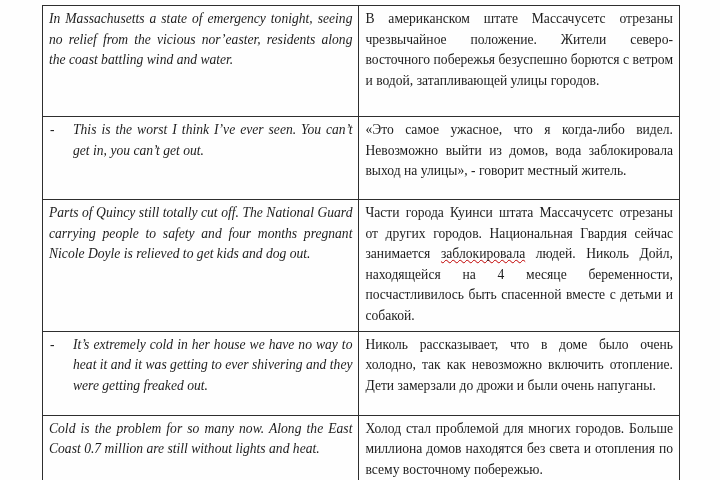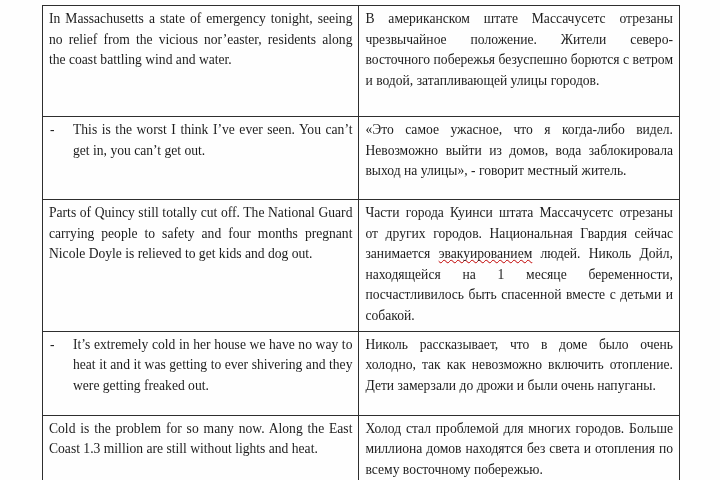--- a/index.html
+++ b/index.html
@@ -24,21 +24,21 @@
   }
   table.trans-table td {
     border: 1px solid #2e2e2e;
     vertical-align: top;
     font-size: 13.6px;
     line-height: 20.6px;
     color: #1c1c1c;
     text-align: justify;
     padding: 3px 6px 4px 6px;
   }
-  td.col-en { width: 311px; }
+  td.col-en { width: 311px; font-style: italic; }
   td.col-ru { width: 315px; }
   .bullet-wrap {
     position: relative;
     padding-left: 24px;
   }
   .bullet-dash {
     position: absolute;
     left: 1px; top: 0;
   }
   .spell-error {
@@ -76,37 +76,37 @@
         </td>
         <td class="col-ru">
           <span>«Это самое ужасное, что я когда-либо видел. Невозможно выйти из домов, вода заблокировала выход на улицы», - говорит местный житель.</span>
         </td>
       </tr>
       <tr class="r3">
         <td class="col-en">
           <span>Parts of Quincy still totally cut off. The National Guard carrying people to safety and four months pregnant Nicole Doyle is relieved to get kids and dog out.</span>
         </td>
         <td class="col-ru">
-          <span>Части города Куинси штата Массачусетс отрезаны от других городов. Национальная Гвардия сейчас занимается </span><span class="spell-error">эвакуированием</span><span> людей. Николь Дойл, находящейся на 1 месяце беременности, посчастливилось быть спасенной вместе с детьми и собакой.</span>
+          <span>Части города Куинси штата Массачусетс отрезаны от других городов. Национальная Гвардия сейчас занимается </span><span class="spell-error">заблокировала</span><span> людей. Николь Дойл, находящейся на 4 месяце беременности, посчастливилось быть спасенной вместе с детьми и собакой.</span>
         </td>
       </tr>
       <tr class="r4">
         <td class="col-en">
           <div class="bullet-wrap">
             <span class="bullet-dash">-</span>
             <span>It’s extremely cold in her house we have no way to heat it and it was getting to ever shivering and they were getting freaked out.</span>
           </div>
         </td>
         <td class="col-ru">
           <span>Николь рассказывает, что в доме было очень холодно, так как невозможно включить отопление. Дети замерзали до дрожи и были очень напуганы.</span>
         </td>
       </tr>
       <tr class="r5">
         <td class="col-en">
-          <span>Cold is the problem for so many now. Along the East Coast 1.3 million are still without lights and heat.</span>
+          <span>Cold is the problem for so many now. Along the East Coast 0.7 million are still without lights and heat.</span>
         </td>
         <td class="col-ru">
           <span>Холод стал проблемой для многих городов. Больше миллиона домов находятся без света и отопления по всему восточному побережью.</span>
         </td>
       </tr>
     </tbody>
   </table>
 </div>
 
 </body></html>

